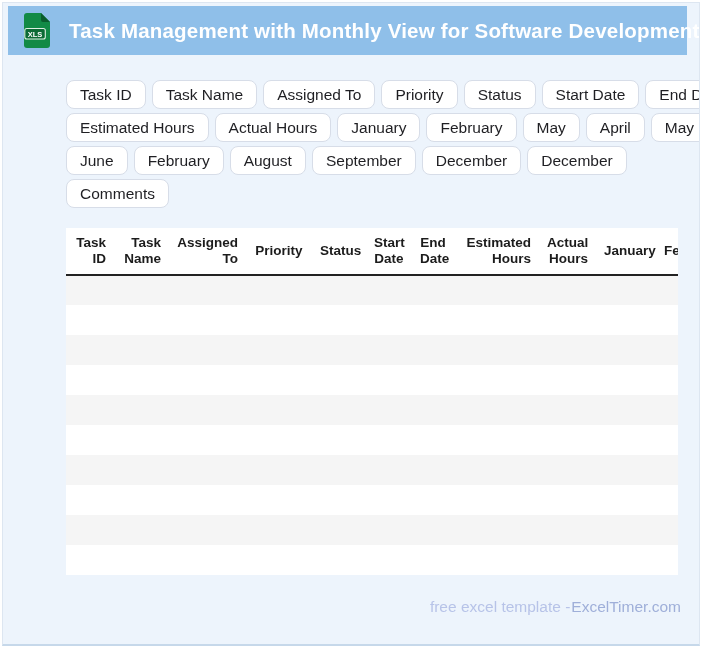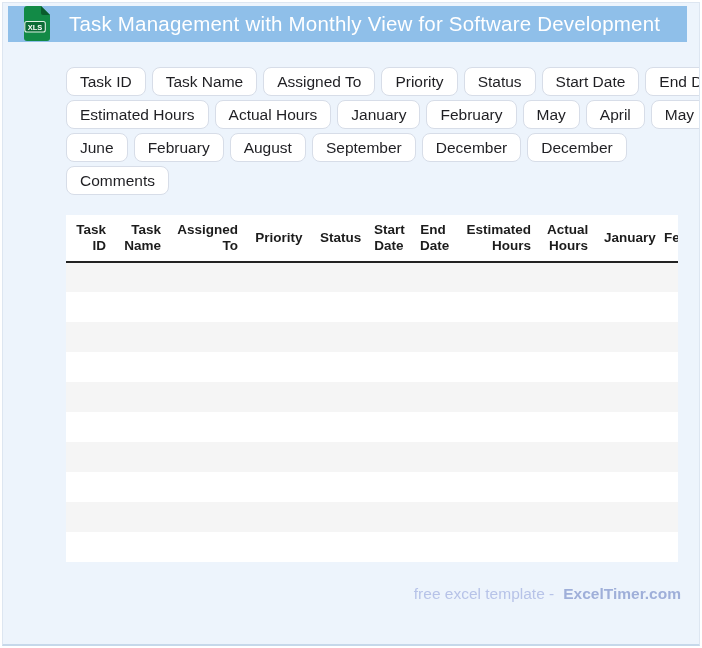--- a/index.html
+++ b/index.html
@@ -15,35 +15,35 @@
     position: absolute;
     left: 2px; top: 2px; right: 2px; bottom: 2px;
     background: #edf4fc;
     border: 1px solid #dde6f1;
     border-bottom: 2px solid #c6d8ea;
     overflow: hidden;
   }
   
   .titlebar {
     margin: 3px 12px 0 5px;
-    height: 36px;
+    height: 49px;
     background: #8fbfe9;
     display: flex;
     align-items: center;
   }
   .file-icon {
     margin-left: 16px;
     width: 26px; height: 36px;
     display: inline-block;
     flex: 0 0 auto;
   }
   .title {
     margin: 0 0 0 19px;
     font-size: 20.5px;
-    font-weight: 400;
+    font-weight: 700;
     color: #ffffff;
     letter-spacing: 0.2px;
     white-space: nowrap;
   }
   
   .chips { margin: 25px 20px 0 63px; }
   .chip-row {
     display: flex;
     flex-wrap: nowrap;
     gap: 6px;
@@ -92,21 +92,21 @@
   table.tasks td { padding: 0 8px; font-size: 13px; color: #333; }
   th.al-right  { text-align: right; }
   th.al-center { text-align: center; }
   
   .footer {
     margin: 23px 18px 0 0;
     text-align: right;
     font-size: 15.5px;
   }
   .footer .free  { color: #b7c3e8; font-weight: 400; }
-  .footer .brand { color: #9fafd9; font-weight: bold; margin-left: 9px; text-decoration: none; }
+  .footer .brand { color: #9fafd9; font-weight: normal; margin-left: 1px; text-decoration: none; }
 </style>
 </head>
 <body>
 
 <div class="card">
 
   <header class="titlebar">
     <span class="file-icon">
       <svg width="26" height="36" viewBox="0 0 26 36" aria-hidden="true">
         <path d="M3 0 h14 l9 9 v23 a3 3 0 0 1 -3 3 h-20 a3 3 0 0 1 -3 -3 v-29 a3 3 0 0 1 3 -3 z" fill="#128a46"></path>

